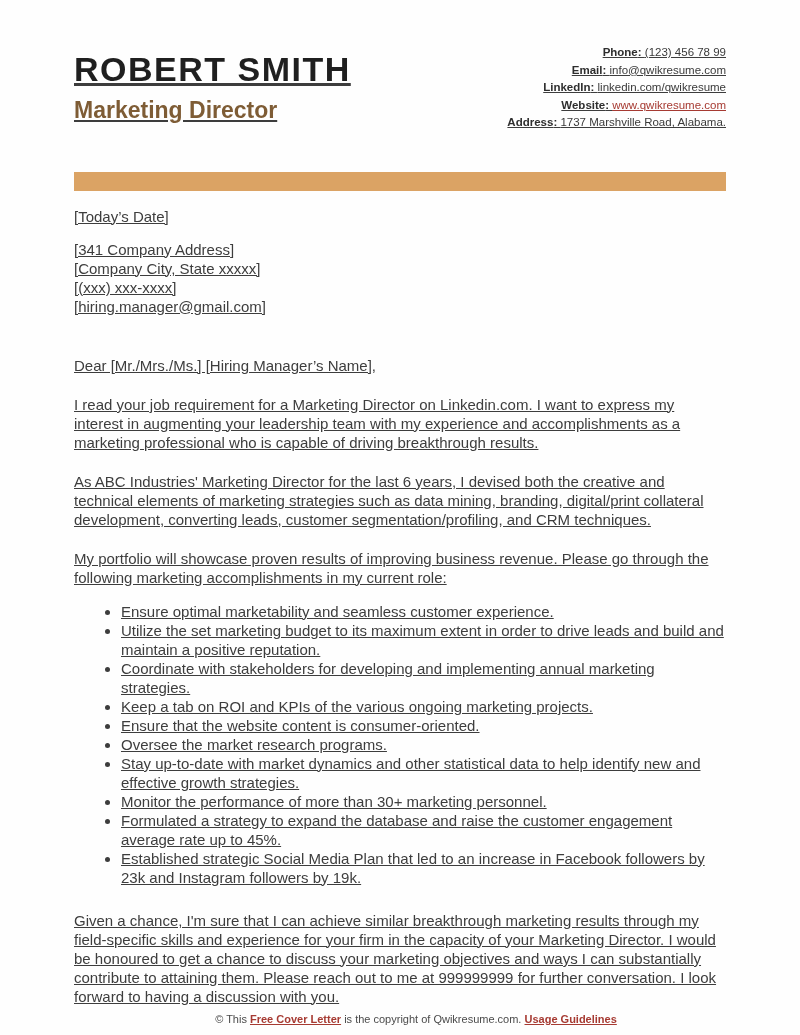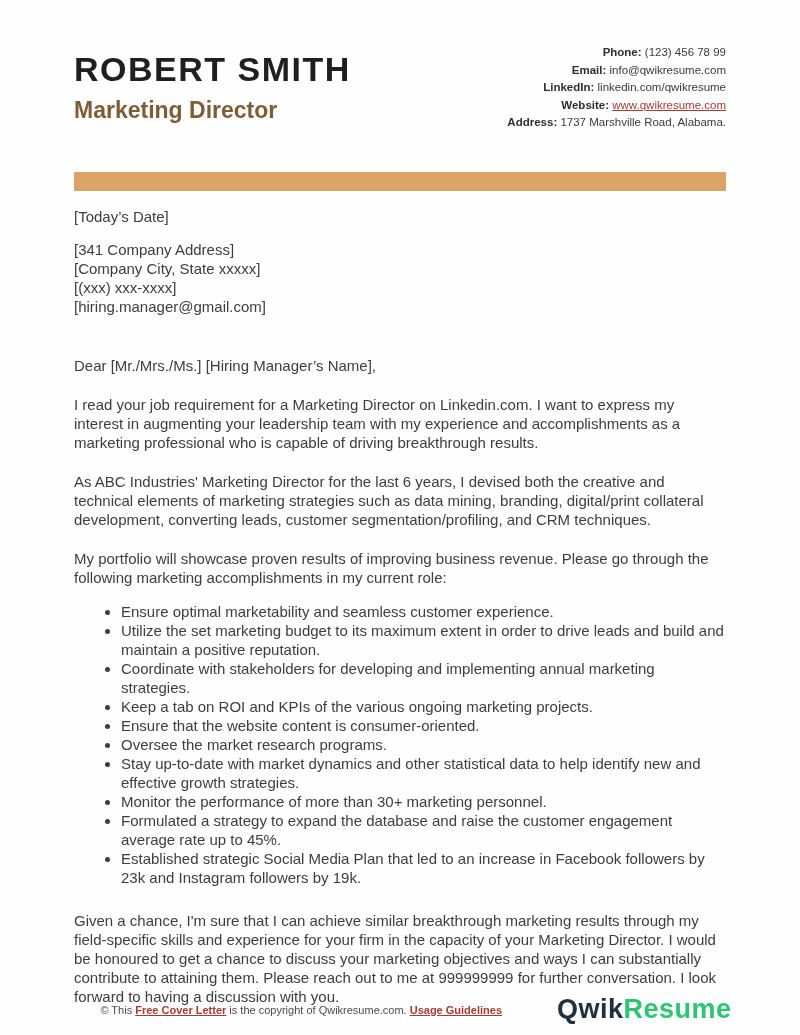--- a/index.html
+++ b/index.html
@@ -6,20 +6,21 @@
   html, body { background: #ffffff; }
   .page {
     position: relative;
     width: 800px;
     height: 1035px;
     margin: 0 auto;
     background: #fefefe;
     font-family: "Liberation Sans", sans-serif;
     color: #3d3d3d;
     overflow: hidden;
+    text-decoration: underline;
   }
   .inner { padding: 44px 74px 0 74px; }
 
   
   .header-row { display: flex; justify-content: space-between; align-items: flex-start; }
   .name-block { padding-top: 6px; }
   .person-name {
     font-size: 34px;
     font-weight: bold;
     letter-spacing: 1.5px;
@@ -132,17 +133,14 @@
     </div>
   </div>
 
   <div class="footer-row">
     <div class="footer-note">
       <span>© This</span>
       <span class="footer-link">Free Cover Letter</span>
       <span>is the copyright of Qwikresume.com.</span>
       <span class="footer-link">Usage Guidelines</span>
     </div>
-    <div class="logo">
-      <span class="logo-qwik">Qwik</span><span class="logo-resume">Resume</span>
-    </div>
   </div>
 </div>
 
 </body></html>

